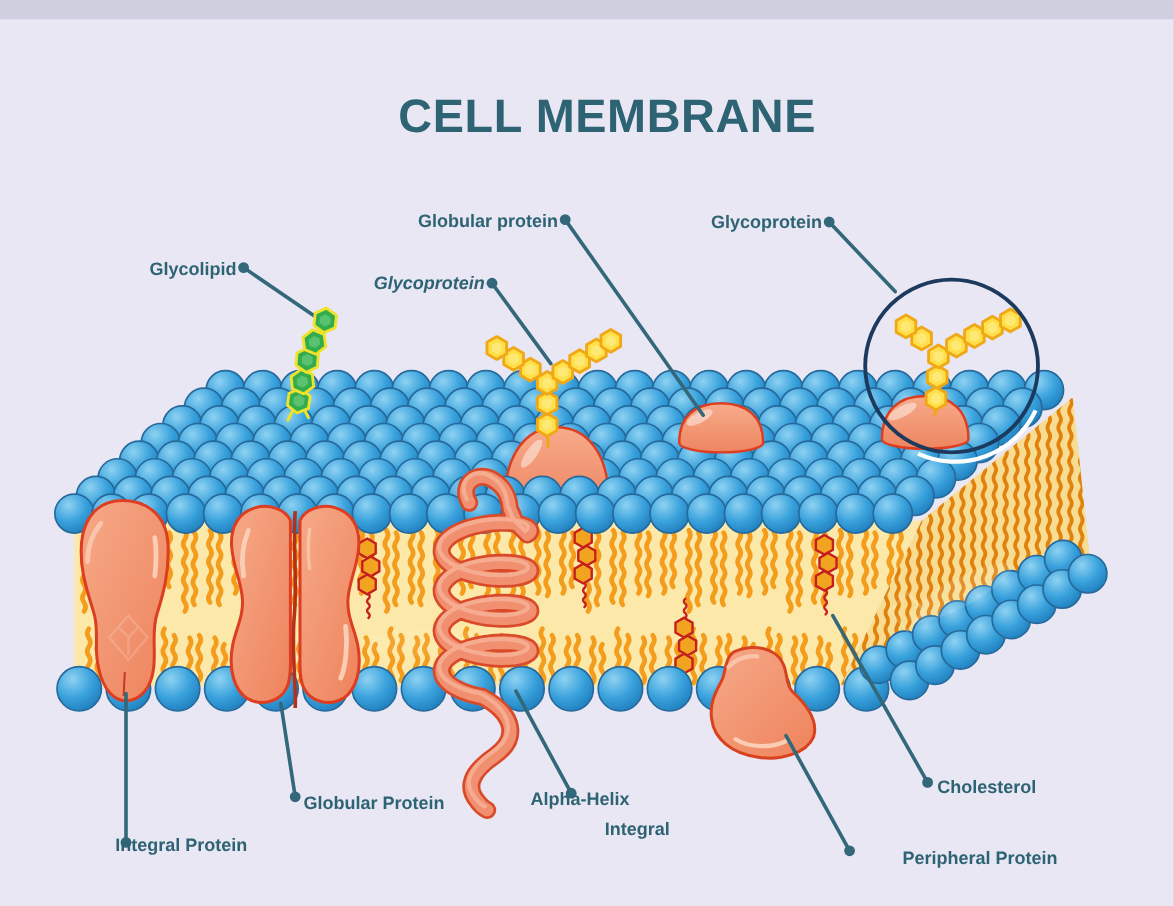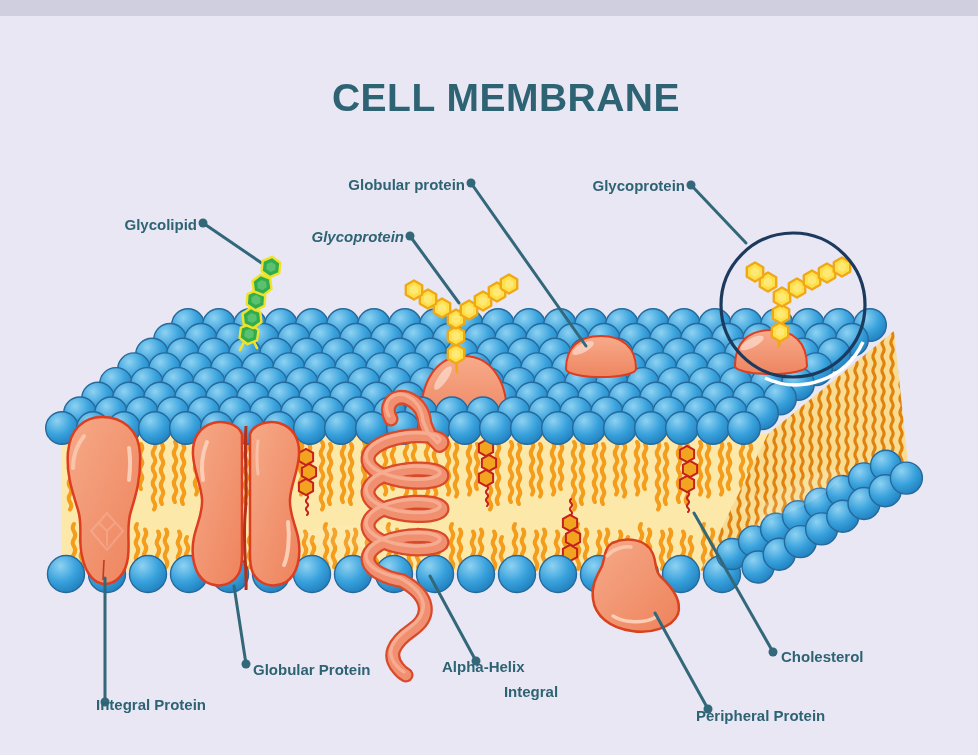--- a/index.html
+++ b/index.html
@@ -11,21 +11,21 @@
   .lbl{position:absolute;font-size:15px;font-weight:bold;color:var(--label,#2e6374);white-space:nowrap;}
   #lbl-glycolipid{right:781px;top:200px;}
   #lbl-globular{right:513px;top:160px;}
   #lbl-carbohydrate{right:293px;top:161px;}
   #lbl-glycoprotein{right:574px;top:212px;font-style:italic;}
   #lbl-channel{left:253px;top:645px;}
   #lbl-integral{left:96px;top:680px;}
   #lbl-alpha1{left:442px;top:642px;width:122px;}
   #lbl-alpha2{left:470px;top:667px;width:122px;text-align:center;}
   #lbl-cholesterol{left:781px;top:632px;}
-  #lbl-peripheral{left:696px;top:691px;}
+  #lbl-peripheral{left:752px;top:691px;}
 </style>
 </head>
 <body>
 
 <div class="stage">
 
   <svg id="diagram" width="978" height="755" viewBox="0 0 978 755">
     <defs>
       <radialGradient id="gSph" cx="35%" cy="28%" r="80%">
         <stop offset="0%" stop-color="#8ed2f2"></stop>

